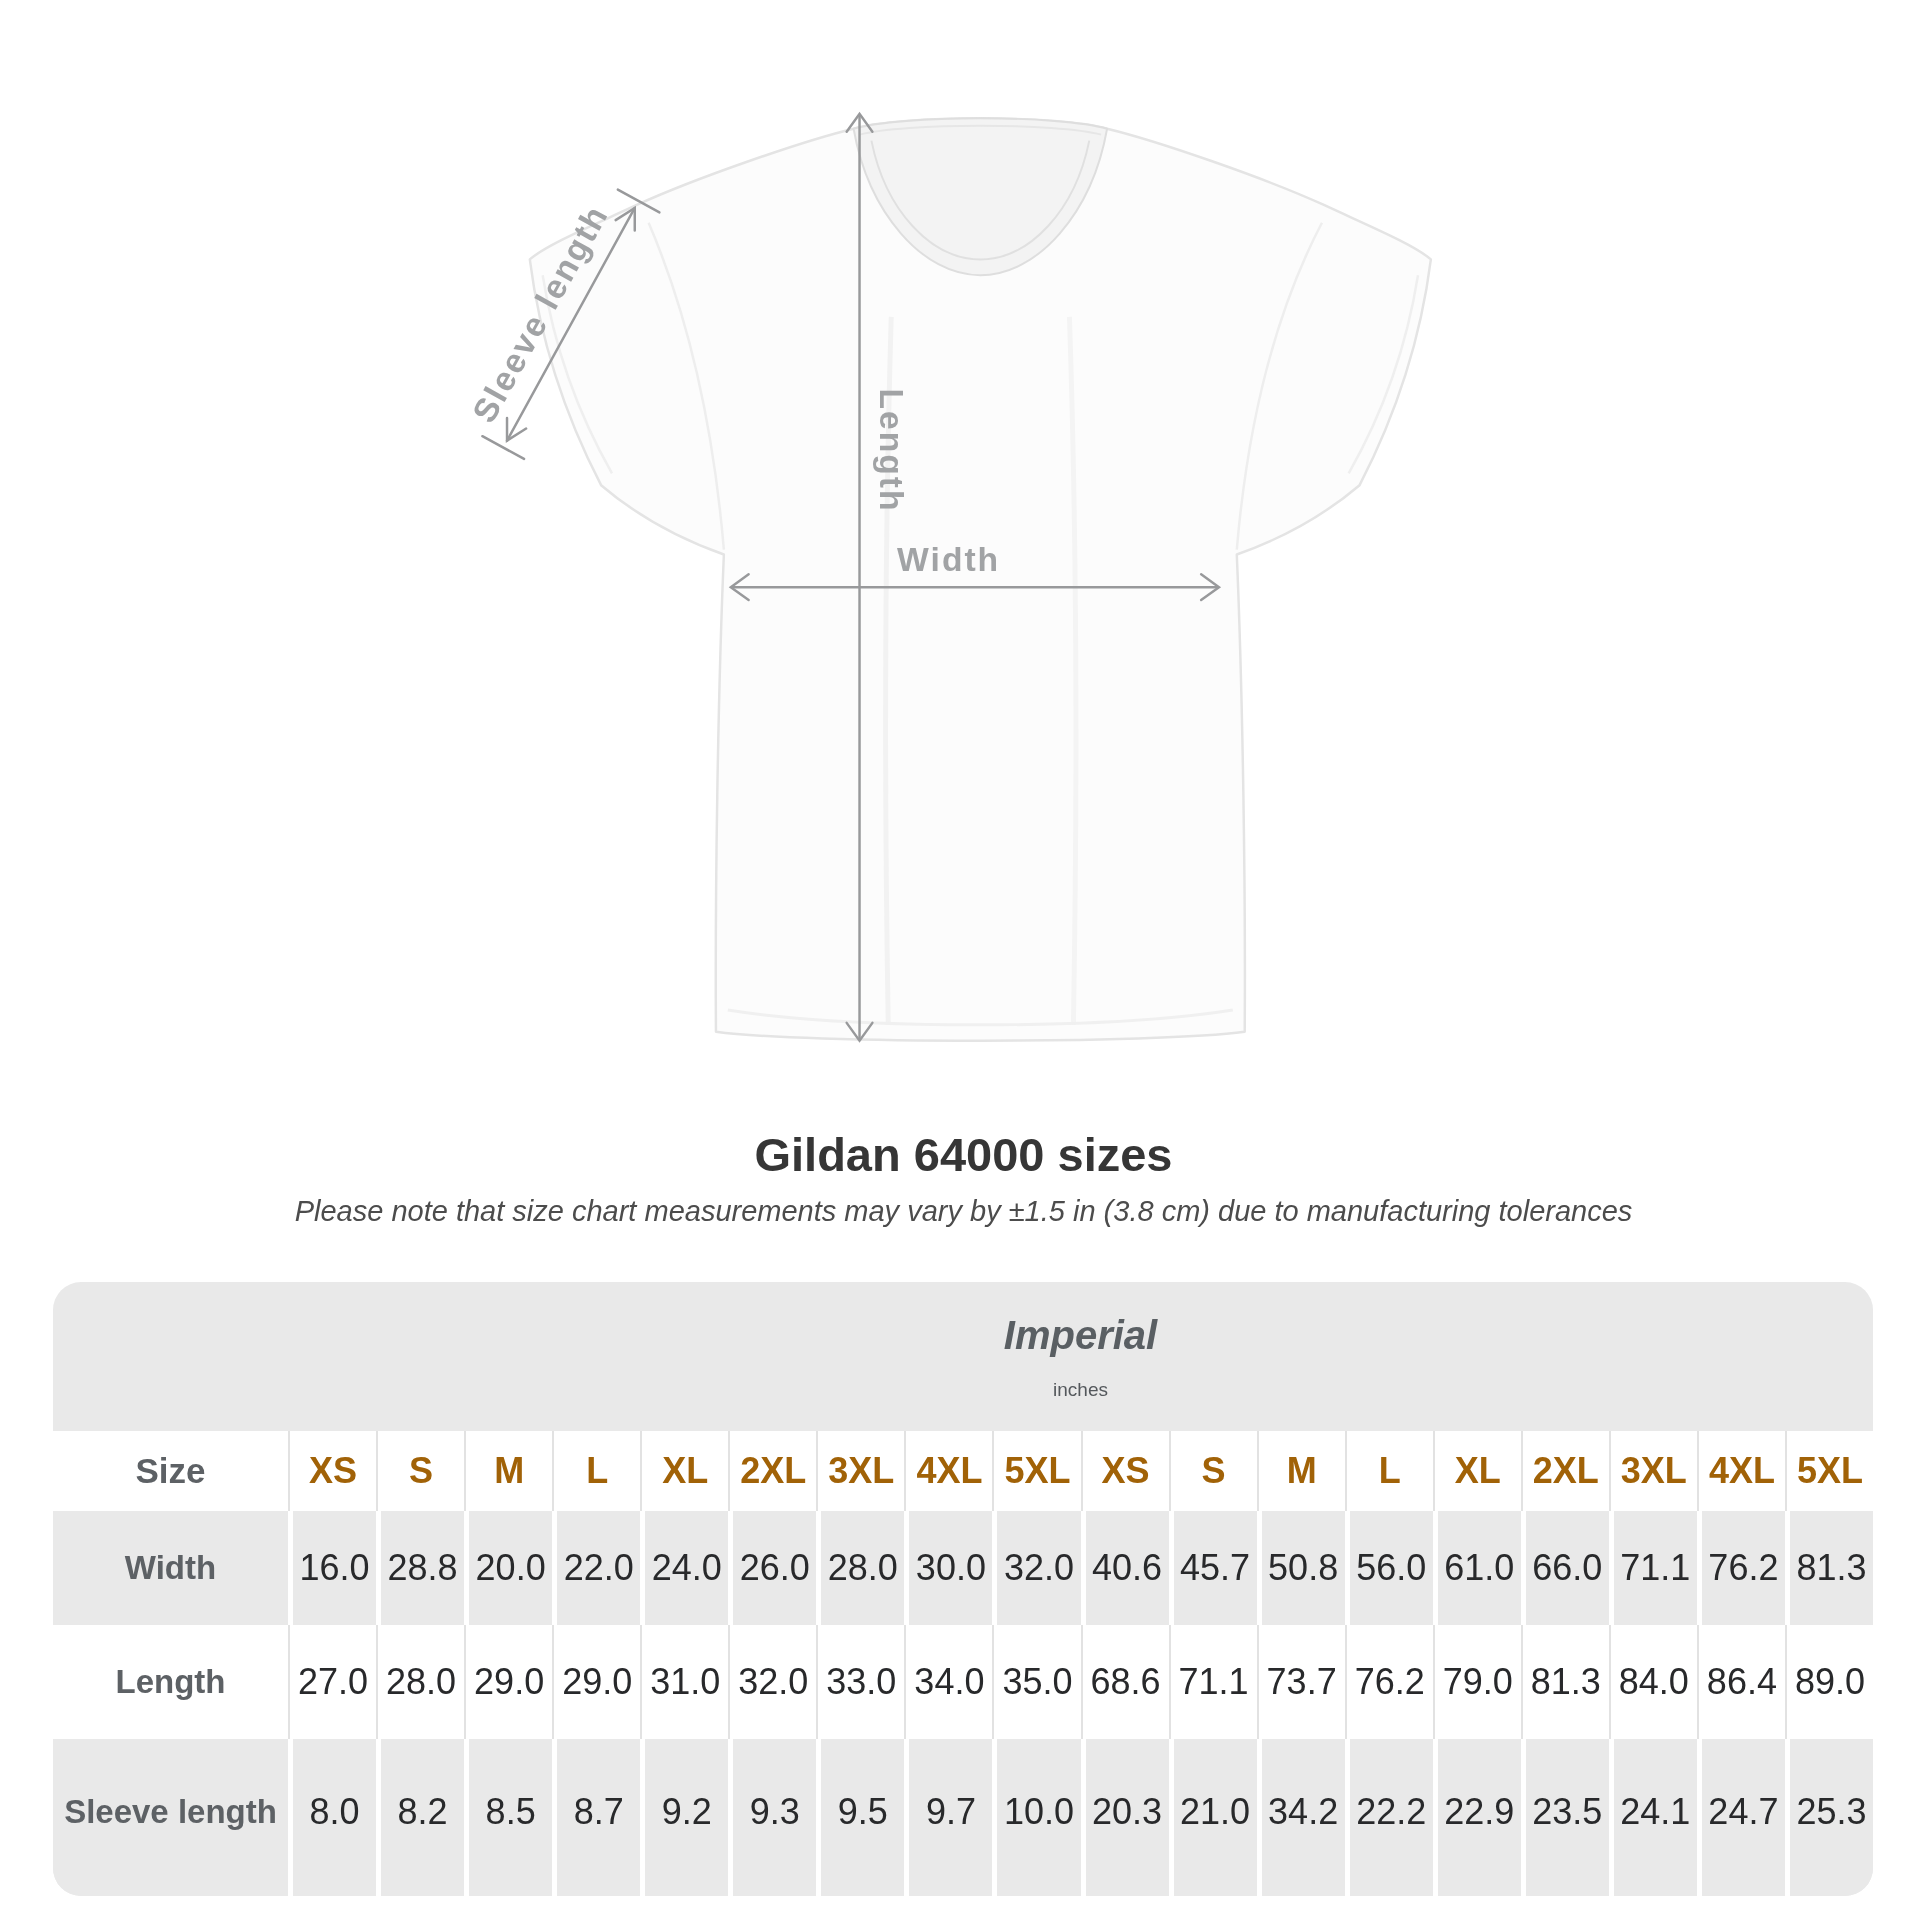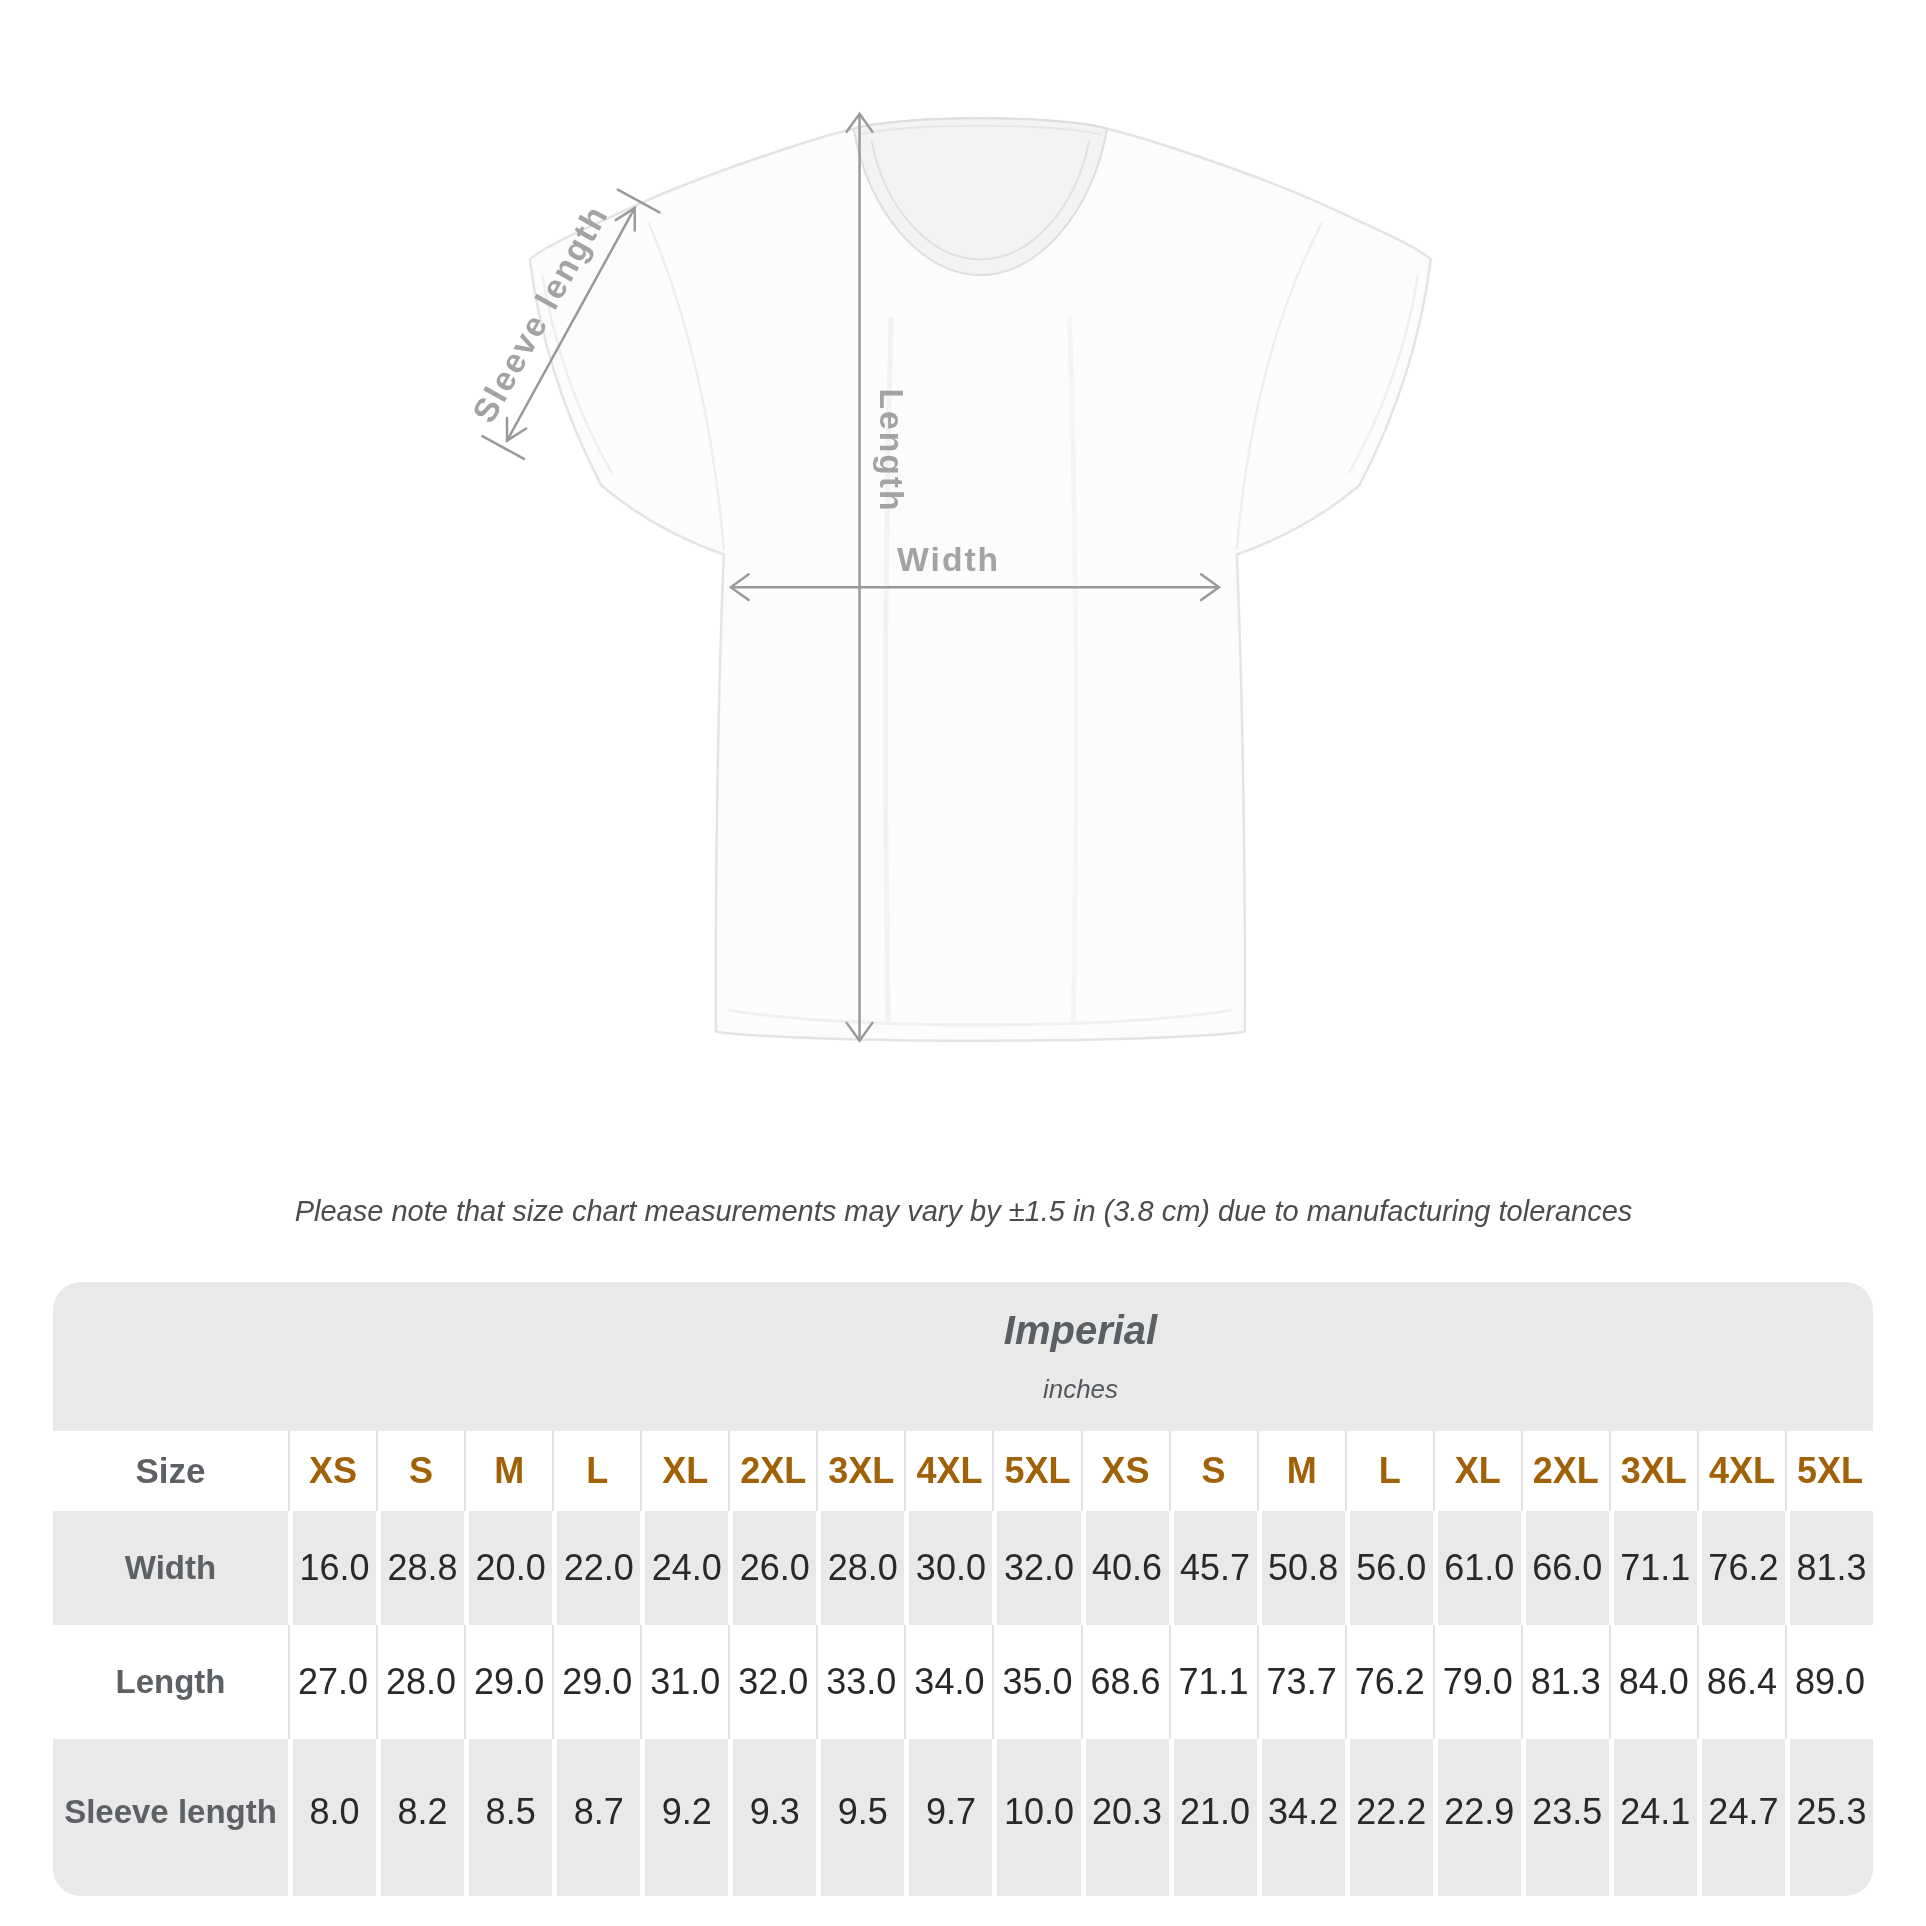--- a/index.html
+++ b/index.html
@@ -18,21 +18,21 @@
          font-size:29px;font-style:italic;color:#4c4c4c;}
 
   
   .card{position:absolute;left:53px;top:1282px;width:1820px;height:614px;
         background:#e9e9e9;border-radius:28px;overflow:hidden;
         display:flex;flex-direction:column;justify-content:space-between;}
   .group-headers{height:149px;display:flex;flex:0 0 auto;}
   .gh-spacer{width:235px;flex:0 0 auto;}
   .group{flex:1 1 0;display:flex;flex-direction:column;align-items:center;justify-content:center;gap:6px;}
   .group-label{font-size:40px;font-weight:bold;font-style:italic;color:#5a5f63;}
-  .group-unit{font-size:26px;font-style:italic;color:#54585c;margin-top:15px;}
+  .group-unit{font-size:19px;color:#54585c;margin-top:15px;}
 
   .trow{display:grid;grid-template-columns:235px repeat(18,1fr);flex:0 0 auto;}
   .trow.hdr{height:80px;}
   .trow.data{height:114px;}
   .trow.last{flex:1 1 auto;height:auto;}
   .row-white{background:#ffffff;}
   .row-gray{background:#e9e9e9;}
   .cell{display:flex;align-items:center;justify-content:center;box-sizing:border-box;}
   .row-white > .cell:nth-child(n+2){border-left:2px solid #e2e2e2;}
   .row-gray  > .cell:nth-child(n+2){border-left:5px solid #ffffff;}
@@ -99,20 +99,21 @@
           <line x1="623.9" y1="191.5" x2="665.9" y2="214.5"></line>
           <line x1="487.1" y1="440.5" x2="529.2" y2="463.5"></line>
         </g>
       </g>
       <text class="ann-label" x="548" y="318" transform="rotate(-61 548 318)" text-anchor="middle" dominant-baseline="middle" font-size="34" fill="#a1a3a5">Sleeve length</text>
       <text class="ann-label" x="898" y="455" transform="rotate(90 898 455)" text-anchor="middle" dominant-baseline="middle" font-size="34" fill="#a1a3a5">Length</text>
       <text class="ann-label" x="958" y="577" text-anchor="middle" font-size="34" fill="#a1a3a5">Width</text>
     </svg>
   </div>
 
+  <div class="title">Gildan 64000 sizes</div>
   <div class="subtitle">Please note that size chart measurements may vary by ±1.5 in (3.8 cm) due to manufacturing tolerances</div>
 
   <div class="card">
     <div class="group-headers">
       <div class="gh-spacer"></div>
       <div class="group">
         <div class="group-label">Imperial</div>
         <div class="group-unit">inches</div>
       </div>
     </div>

